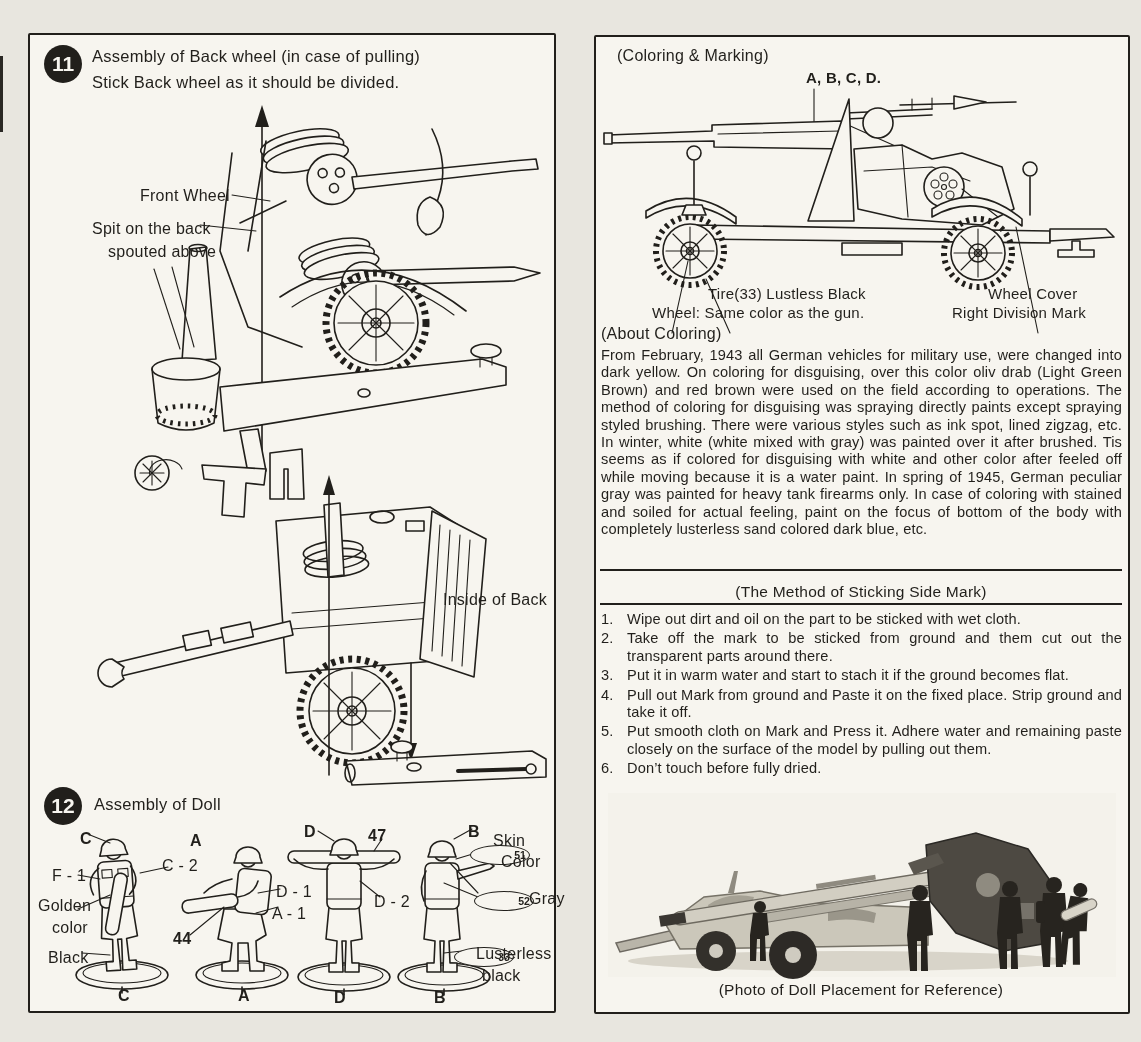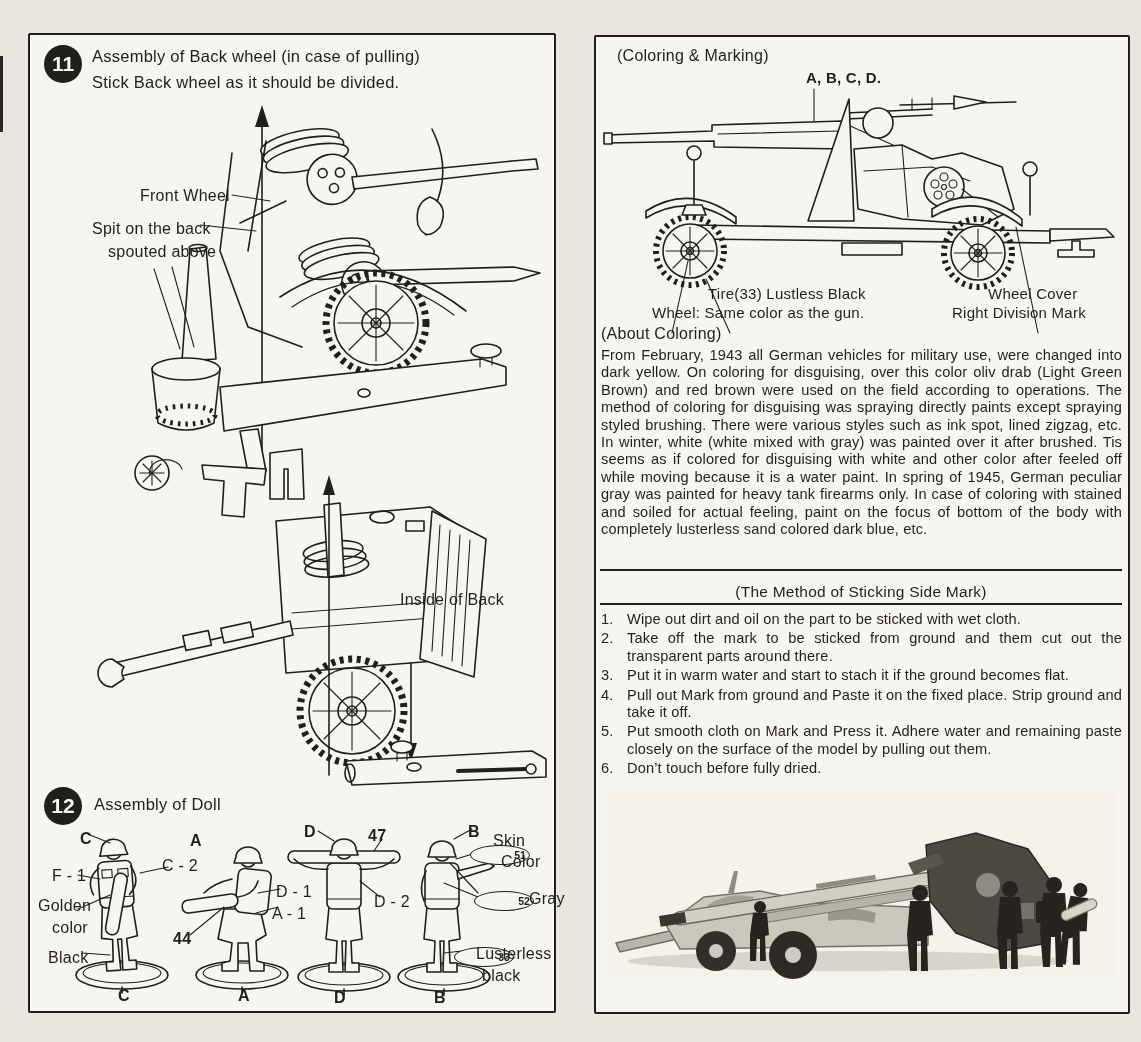--- a/index.html
+++ b/index.html
@@ -168,21 +168,21 @@
 
     <path class="ln fillp" d="M312,298 L498,288 L512,296 L512,314 L318,322 Z"></path>
     <ellipse class="ln fillp" cx="368" cy="284" rx="11" ry="6"></ellipse>
     <line class="ln thin" x1="363" y1="290" x2="363" y2="298"></line>
       <line class="ln thin" x1="373" y1="289" x2="373" y2="297"></line>
     <ellipse class="ln" cx="380" cy="304" rx="7" ry="4"></ellipse>
     <line class="ln" x1="424" y1="308" x2="492" y2="306" style="stroke-width:4;"></line>
     <circle class="ln fillp" cx="497" cy="306" r="5"></circle>
     <ellipse class="ln" cx="316" cy="310" rx="5" ry="9"></ellipse>
   </svg>
-  <div class="lbl" style="left:370px;top:556px;">Inside of Back</div>
+  <div class="lbl" style="left:413px;top:556px;">Inside of Back</div>
 
   <div class="badge" style="left:14px;top:752px;">
       <span>12</span>
     </div>
   <div class="lbl" style="left:64px;top:760px;font-size:16.5px;">Assembly of Doll</div>
 
   <svg style="left:8px;top:788px;" width="508" height="186" viewBox="0 0 508 186">
 
     <g class="ln">
       <ellipse class="fillp" cx="84" cy="152" rx="46" ry="14"></ellipse>
@@ -450,13 +450,14 @@
           <path d="M-11,100 L11,100 L14,138 L7,139 L9,174 L2,174 L1,144 L-3,144 L-4,174 L-11,174 L-14,138 Z"></path>
           <rect x="-18" y="108" width="9" height="22" rx="3"></rect>
         </g>
       <g transform="translate(486,0) rotate(8)">
           <circle cx="0" cy="98" r="7"></circle>
           <path d="M-9,105 L9,105 L12,138 L5,139 L10,172 L3,173 L-1,146 L-5,148 L-4,174 L-11,174 L-12,138 Z"></path>
         </g>
     </g>
     <rect x="452" y="112" width="38" height="10" rx="5" transform="rotate(-24 470 117)" fill="#d8d4c8" stroke="#76726a" stroke-width="1.2"></rect>
   </svg>
+  <div class="lbl" style="left:0;top:944px;width:530px;text-align:center;font-size:15.5px;">(Photo of Doll Placement for Reference)</div>
 </div>
 
 </body></html>

